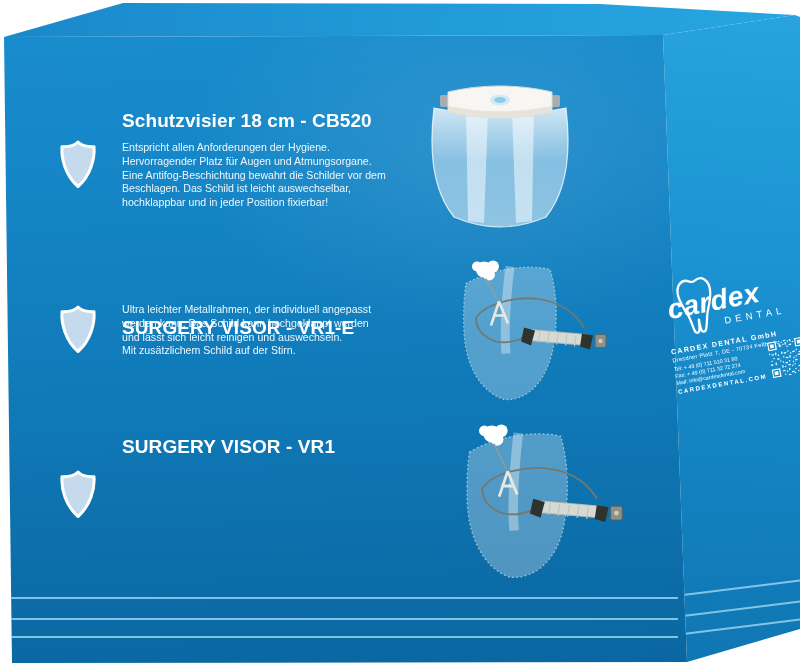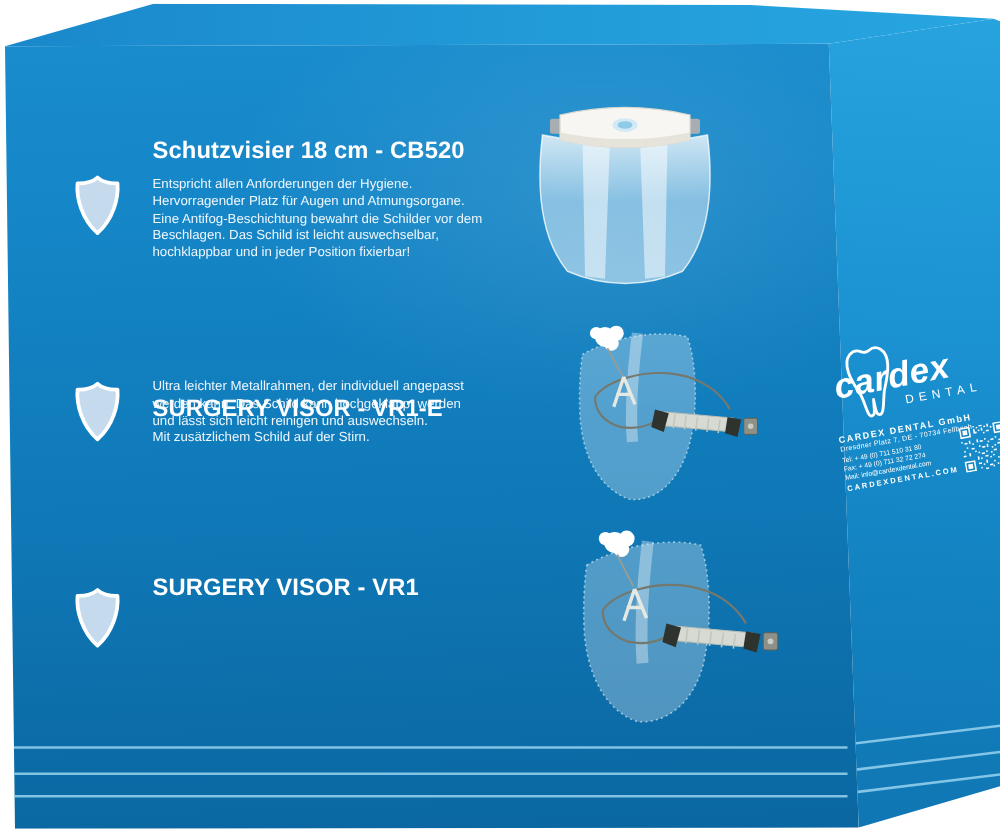--- a/index.html
+++ b/index.html
@@ -29,21 +29,21 @@
   .crease{position:absolute;height:1.6px;background:rgba(160,216,242,0.8);}
   .f-line{left:10px;width:668px;}
   .f1{top:597px;} .f2{top:618px;} .f3{top:636px;}
   .s-line{left:666px;width:142px;transform:rotate(-7deg);transform-origin:left center;}
   .s1{top:596px;} .s2{top:617px;} .s3{top:635px;}
 
   .section-title{
     position:absolute;left:122px;color:#ffffff;font-weight:bold;
     font-size:19px;letter-spacing:0.1px;z-index:3;white-space:nowrap;
   }
-  .t1{top:110px;} .t2{top:275px;margin-top:42px;} .t3{top:460px;}
+  .t1{top:110px;} .t2{top:275px;margin-top:42px;} .t3{top:436px;}
   .section-desc{
     position:absolute;left:122px;width:300px;color:#eef7fd;
     font-size:10.6px;line-height:13.8px;white-space:pre-line;z-index:3;
   }
   .d1{top:141px;} .d2{top:303px;} .d3{top:489px;}
 
   .shield{position:absolute;left:58px;width:40px;height:51px;z-index:3;}
   .sh1{top:139px;} .sh2{top:304px;} .sh3{top:469px;}
 
   .product{position:absolute;z-index:2;}

